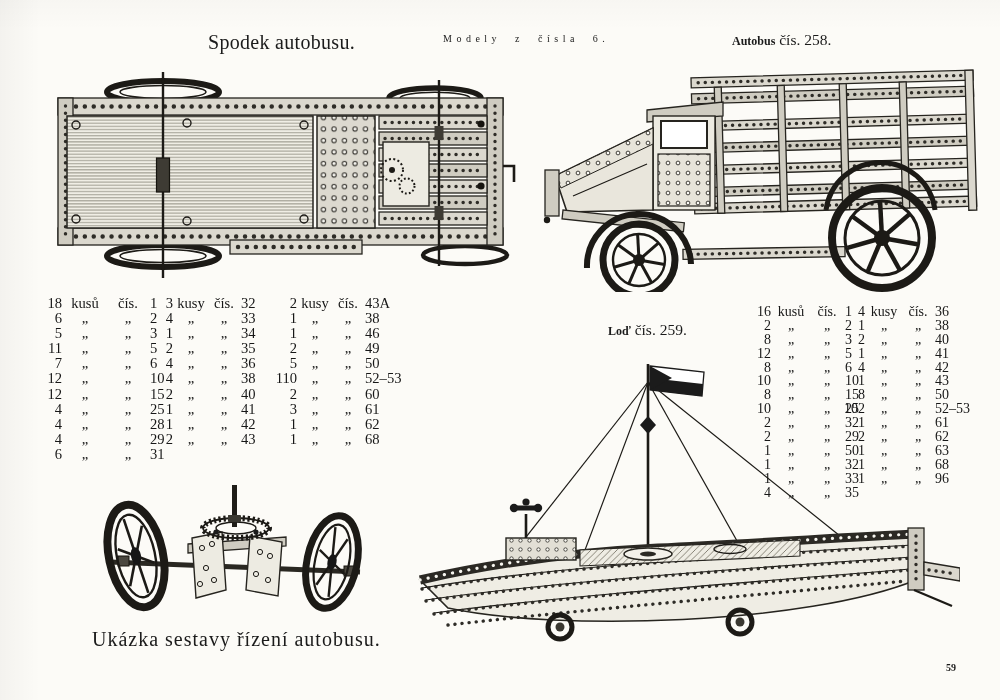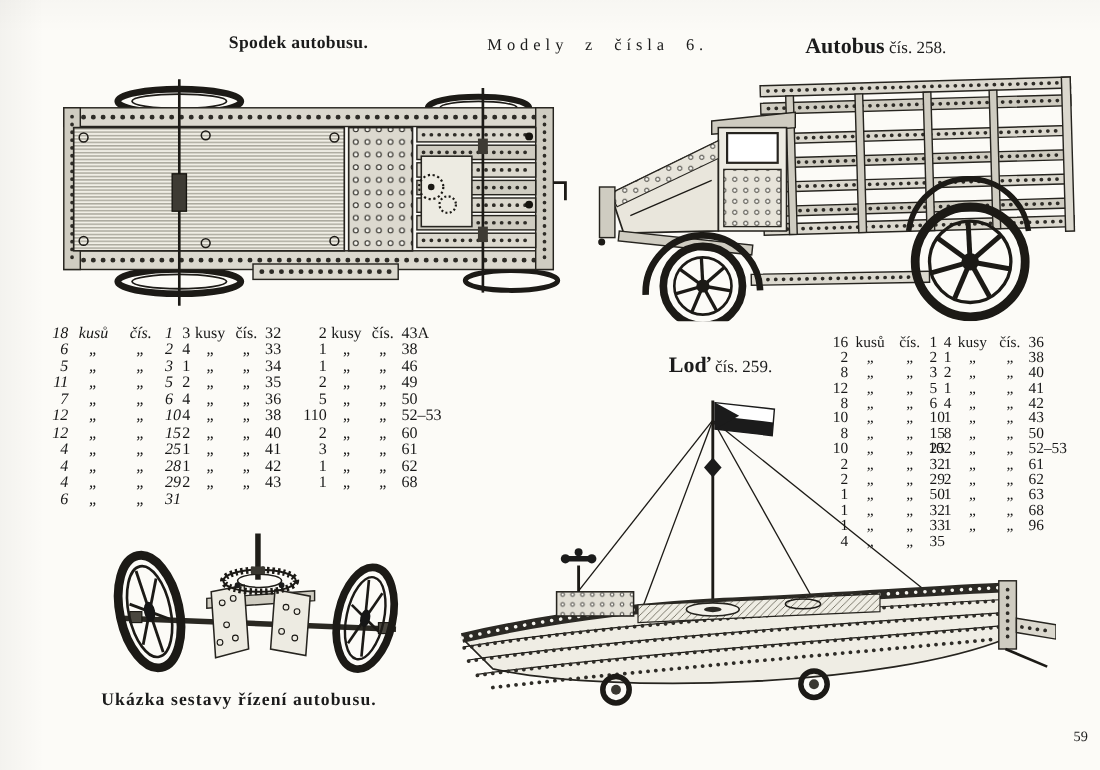--- a/index.html
+++ b/index.html
@@ -5,33 +5,33 @@
   html,body{margin:0;padding:0;}
   body{
     width:1000px;height:700px;position:relative;overflow:hidden;
     background:var(--paper,#fcfbf7);
     background-image:linear-gradient(90deg, rgba(0,0,0,.035), rgba(0,0,0,0) 40px),
                      linear-gradient(180deg, rgba(0,0,0,.02), rgba(0,0,0,0) 30px);
     font-family:"Liberation Serif","DejaVu Serif",serif;
     color:var(--ink,#1b1b1b);
   }
   .abs{position:absolute;}
-  .cap{font-weight:bold;font-size:16px;letter-spacing:.3px;white-space:nowrap;}
-  #t-center{font-size:15px;letter-spacing:4.5px;word-spacing:7px;white-space:nowrap;text-align:center;}
-  .mixed .bold{font-weight:bold;font-size:20px;}
+  .cap{font-weight:normal;font-size:20px;letter-spacing:.3px;white-space:nowrap;}
+  #t-center{font-size:10px;letter-spacing:4.5px;word-spacing:7px;white-space:nowrap;text-align:center;}
+  .mixed .bold{font-weight:bold;font-size:12px;}
   .mixed{font-size:15.5px;white-space:nowrap;}
   
   .pcol{position:absolute;display:grid;font-size:14.6px;line-height:15.1px;
         grid-auto-rows:15.1px;color:#171717;}
   .pcol.small{font-size:14px;line-height:13.9px;grid-auto-rows:13.9px;}
   .pcol span{white-space:nowrap;}
   .pcol .q{text-align:right;}
   .pcol .w{text-align:center;}
   .pcol .n{text-align:left;padding-left:2px;}
-  #page-num{font-weight:normal;font-size:13px;margin-left:30px;}
+  #page-num{font-weight:bold;font-size:10px;}
   
   svg .strip{fill:#dbd8ce;stroke:#26241f;stroke-width:1.3;}
   svg .strip2{fill:#cfccc1;stroke:#26241f;stroke-width:1.3;}
   svg .plate{fill:#edebe2;stroke:#26241f;stroke-width:1.4;}
   svg .ink{stroke:#1c1a16;fill:none;}
   svg .dots{stroke:#2e2c27;stroke-width:4.4;stroke-dasharray:.1 8.8;stroke-linecap:round;fill:none;}
   svg .dotsS{stroke:#2e2c27;stroke-width:3.4;stroke-dasharray:.1 7;stroke-linecap:round;fill:none;}
   svg .dotsW{stroke:#f6f5ef;stroke-width:3.2;stroke-dasharray:.1 8.2;stroke-linecap:round;fill:none;}
 </style>
 </head>
@@ -200,21 +200,21 @@
       <line x1="339" y1="180" x2="324.9" y2="213.1"></line>
         <line x1="339" y1="180" x2="304.4" y2="189.9"></line>
       <line x1="339" y1="180" x2="309.9" y2="158.8"></line>
         <line x1="339" y1="180" x2="337.1" y2="144"></line>
       <line x1="339" y1="180" x2="366.2" y2="156.4"></line>
     </g>
     <circle cx="339" cy="180" r="8" fill="#1c1a16"></circle>
   </g>
 </svg>
 
-<div class="pcol" style="left:18px;top:296px;grid-template-columns:44px 46px 40px 44px;font-style:italic;">
+<div class="pcol" style="left:18px;top:296px;grid-template-columns:44px 46px 40px 44px;">
     <span class="q">18</span>
     <span class="w">kusů</span>
     <span class="w">čís.</span>
     <span class="n">1</span>
     <span class="q">6</span>
     <span class="w">„</span>
     <span class="w">„</span>
     <span class="n">2</span>
     <span class="q">5</span>
     <span class="w">„</span>

